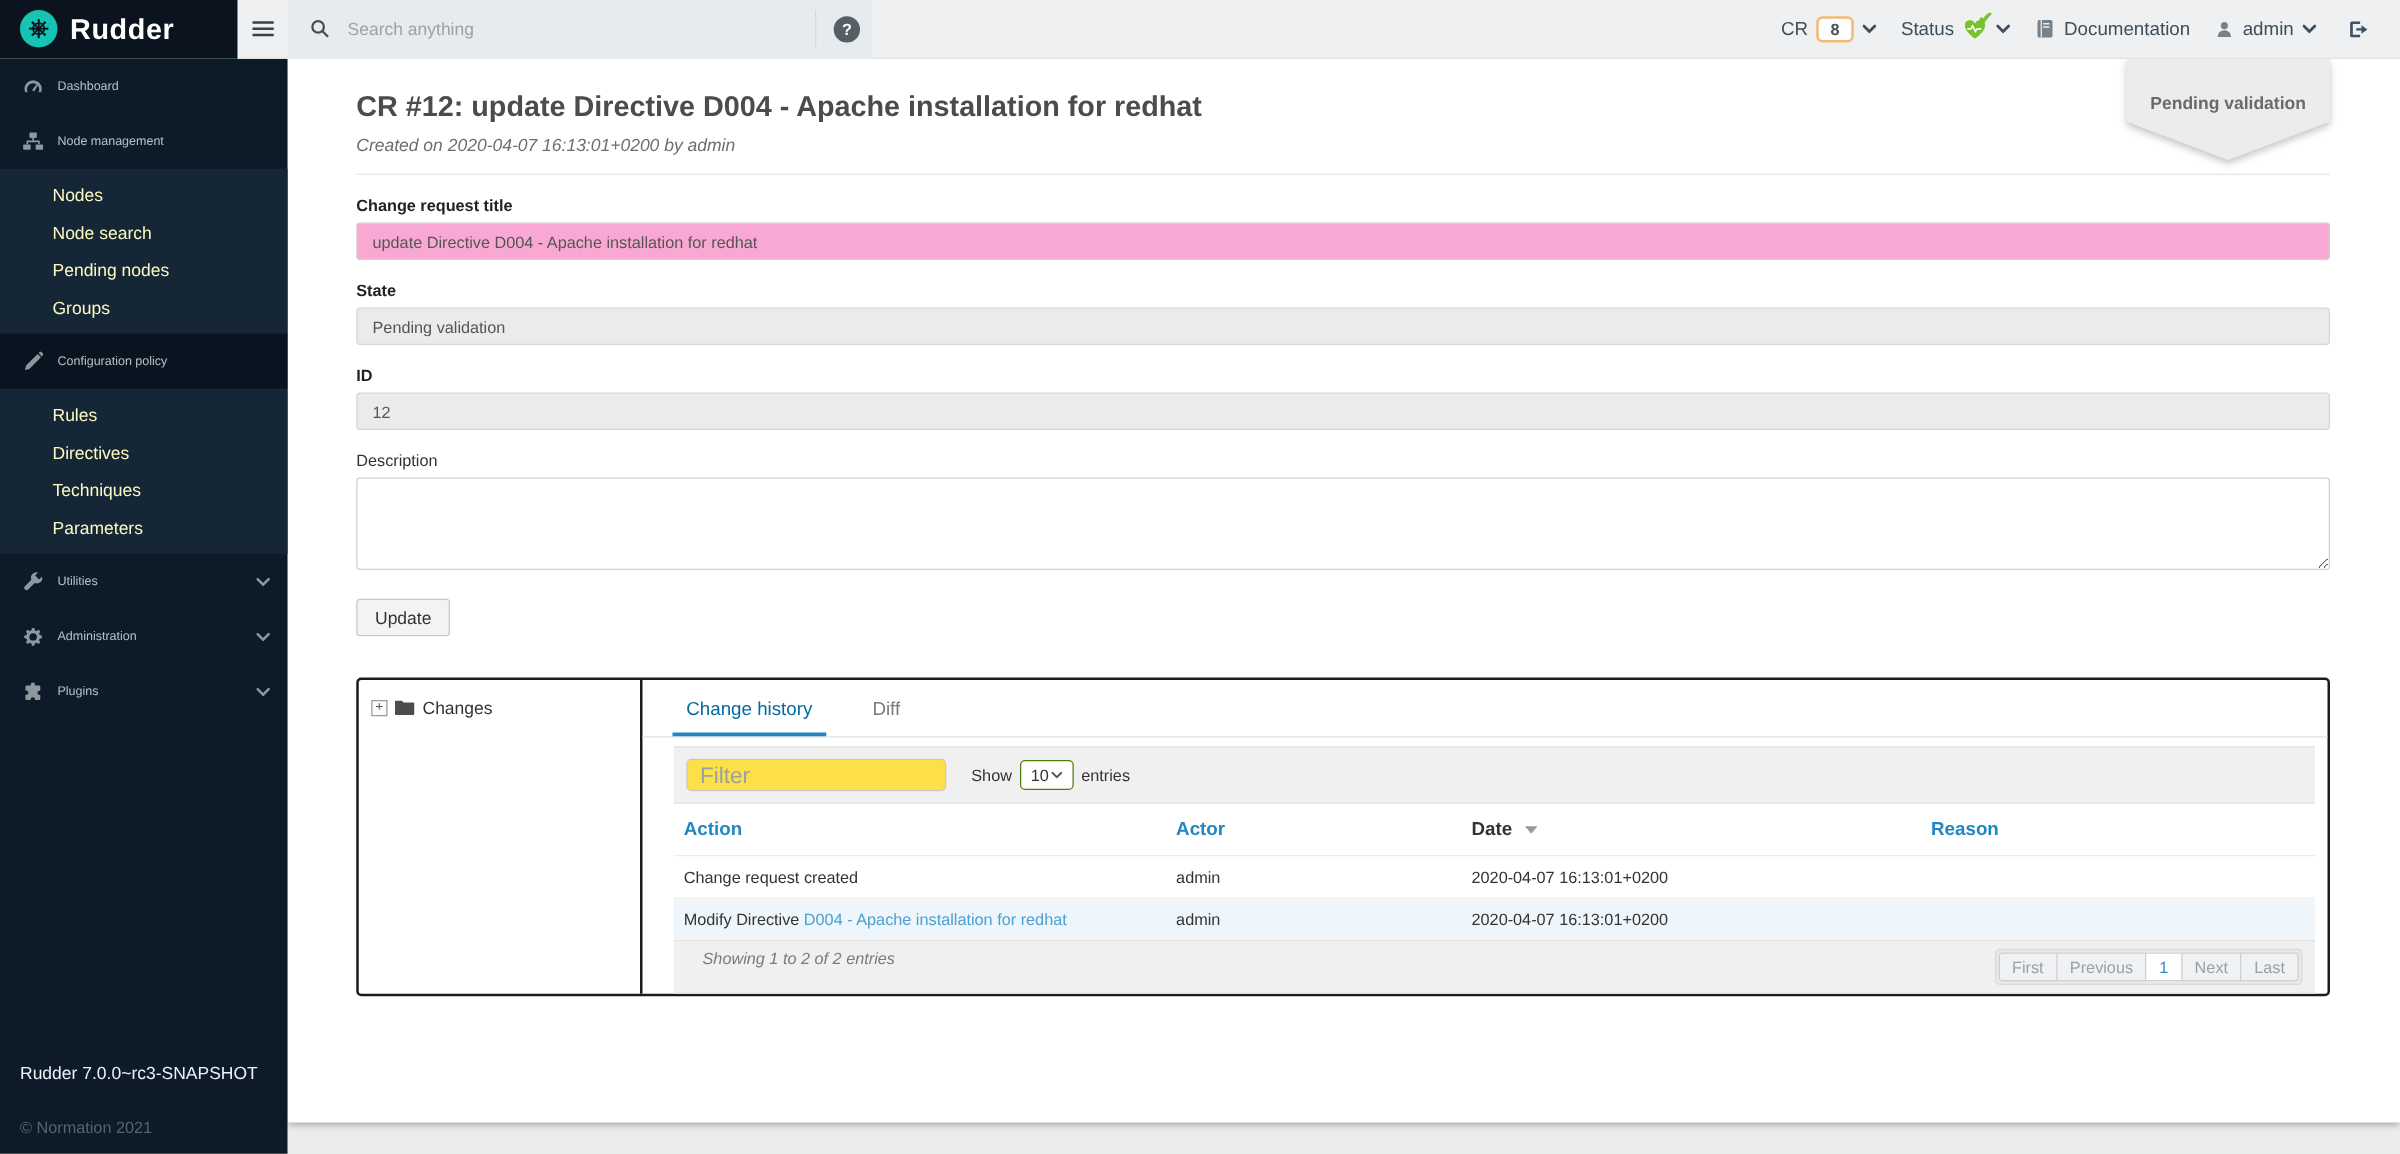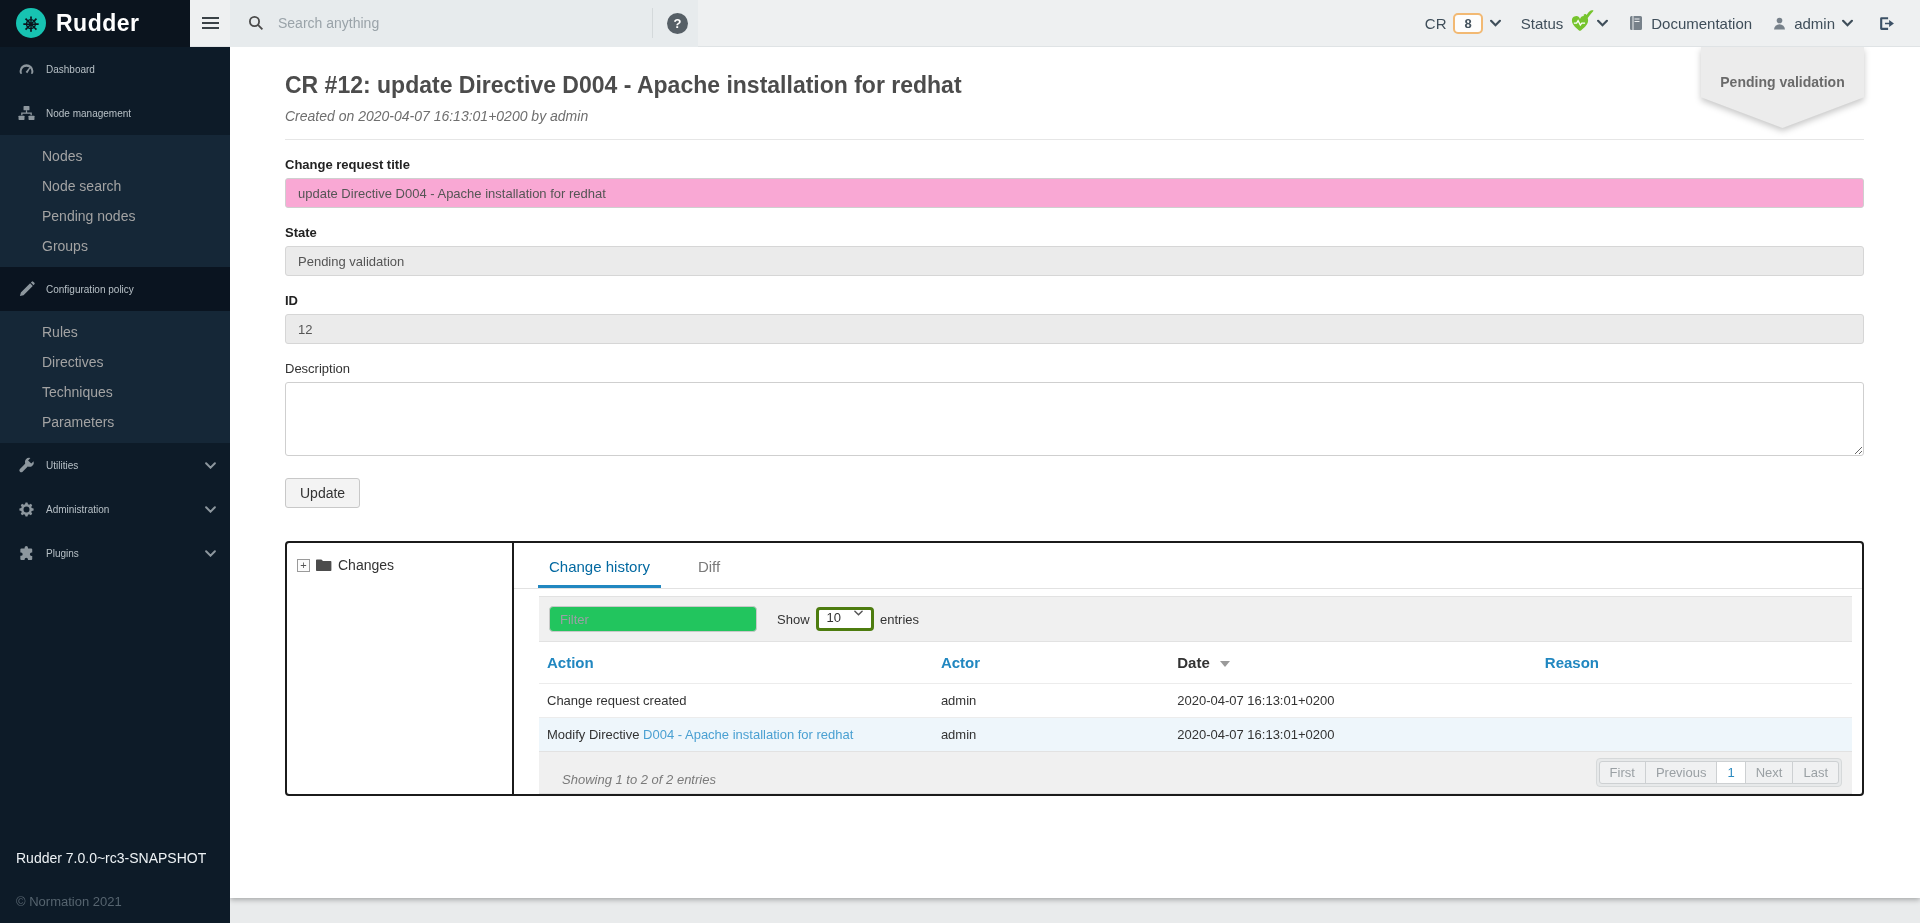--- a/index.html
+++ b/index.html
@@ -42,21 +42,21 @@
 
   
   .sidebar { position:absolute; top:47px; left:0; width:230px; height:876px;
              background:#0d1b28; display:flex; flex-direction:column; z-index:20; }
   .nav-item { height:44px; display:flex; align-items:center; gap:11px; padding:0 14px 0 18px;
               color:#b7c0c6; font-size:10px; cursor:pointer; }
   .nav-item .nav-ic { width:17px; height:17px; color:#8d979e; flex:0 0 auto; }
   .nav-item.active { background:#0a1420; }
   .nav-item .nav-chev { margin-left:auto; color:#8d979e; }
   .submenu { background:#152737; padding:6px 0; }
-  .submenu .sub-item { height:30px; line-height:30px; padding-left:42px; color:#a3a3a3;
+  .submenu .sub-item { height:30px; line-height:30px; padding-left:42px; color:#fef9c3;
                        font-size:14px; cursor:pointer; }
   .side-bottom { margin-top:auto; padding:0 0 14px 16px; }
   .side-version { color:#edf2f5; font-size:14px; margin-bottom:28px; }
   .side-copy { color:#56646f; font-size:13px; }
 
   
   .main-wrap { position:absolute; top:47px; left:230px; width:1690px; height:876px; }
   .sheet { position:relative; width:1690px; height:851px; background:#ffffff;
            box-shadow:0 2px 5px rgba(0,0,0,.28); padding:0 56px 0 55px; }
 
@@ -95,43 +95,43 @@
 
   .tab-col { flex:1; display:flex; flex-direction:column; min-width:0; }
   .tabs { display:flex; gap:26px; padding:15px 0 0 24px; border-bottom:1px solid #e2e2e2; }
   .tab { font-size:15px; color:#7a7a7a; padding:0 11px 10px; cursor:pointer;
          border-bottom:3px solid transparent; }
   .tab.active { color:#0369a1; border-bottom-color:#2187c0; }
 
   .tab-body { padding:7px 10px 0 25px; }
   .dt-toolbar { background:#f0f0f0; border:1px solid #e2e2e2; border-left:none; border-right:none;
                 display:flex; align-items:center; gap:10px; padding:9px 10px; }
-  .filter-input { width:208px; height:26px; background:#22c55e; border:1px solid #c9c9c9;
-                  border-radius:4px; padding:0 10px; font-size:13px; color:#444;
+  .filter-input { width:208px; height:26px; background:#fde047; border:1px solid #c9c9c9;
+                  border-radius:4px; padding:0 10px; font-size:18px; color:#444;
                   font-family:"Liberation Sans",sans-serif; }
   .filter-input::placeholder { color:#9aa0a4; }
   .show-group { display:flex; align-items:center; gap:6px; margin-left:10px;
                 font-size:13px; color:#333; }
-  .page-select { height:24px; background:#fff; border:3px solid #4d7c0f; border-radius:4px;
-                 display:flex; gap:13px; padding:0 8px; font-size:13px;
+  .page-select { height:24px; background:#fff; border:1px solid #4d7c0f; border-radius:4px;
+                 display:flex; align-items:center; gap:2px; padding:0 8px; font-size:13px;
                  color:#333; cursor:pointer; }
 
   table.dt { width:100%; border-collapse:collapse; table-layout:fixed; }
   table.dt th { text-align:left; font-size:15px; font-weight:bold; color:#2187c0;
                 padding:12px 8px; cursor:pointer; }
   table.dt th.sorted { color:#333; }
   .sort-desc { display:inline-block; width:0; height:0; border-left:5px solid transparent;
                border-right:5px solid transparent; border-top:6px solid #9a9a9a;
                margin-left:6px; vertical-align:middle; }
   table.dt td { font-size:13px; color:#333; padding:9px 8px; border-top:1px solid #ececec; }
   tr.row-alt td { background:#eef6fb; }
   a.dir-link { color:#4aa0d2; text-decoration:none; cursor:pointer; }
 
   .dt-footer { background:#f0f0f0; border:1px solid #e2e2e2; border-left:none; border-right:none;
-               display:flex; align-items:flex-end; justify-content:space-between;
+               display:flex; align-items:flex-start; justify-content:space-between;
                padding:6px 10px; margin-top:0; }
   .dt-info { font-size:13px; font-style:italic; color:#7a7a7a; padding-left:13px; }
   .pager { background:#e7e9ea; border:1px solid #d6d9da; border-radius:4px; padding:2px;
            display:flex; }
   .pg-btn { border:1px solid #cdd0d2; background:#f0f1f2; color:#9aa0a4; font-size:13px;
             padding:3px 10px; margin-left:-1px; cursor:pointer; }
   .pg-btn:first-child { margin-left:0; border-radius:3px 0 0 3px; }
   .pg-btn:last-child { border-radius:0 3px 3px 0; }
   .pg-btn.current { background:#ffffff; color:#2e8bc0; }
 

